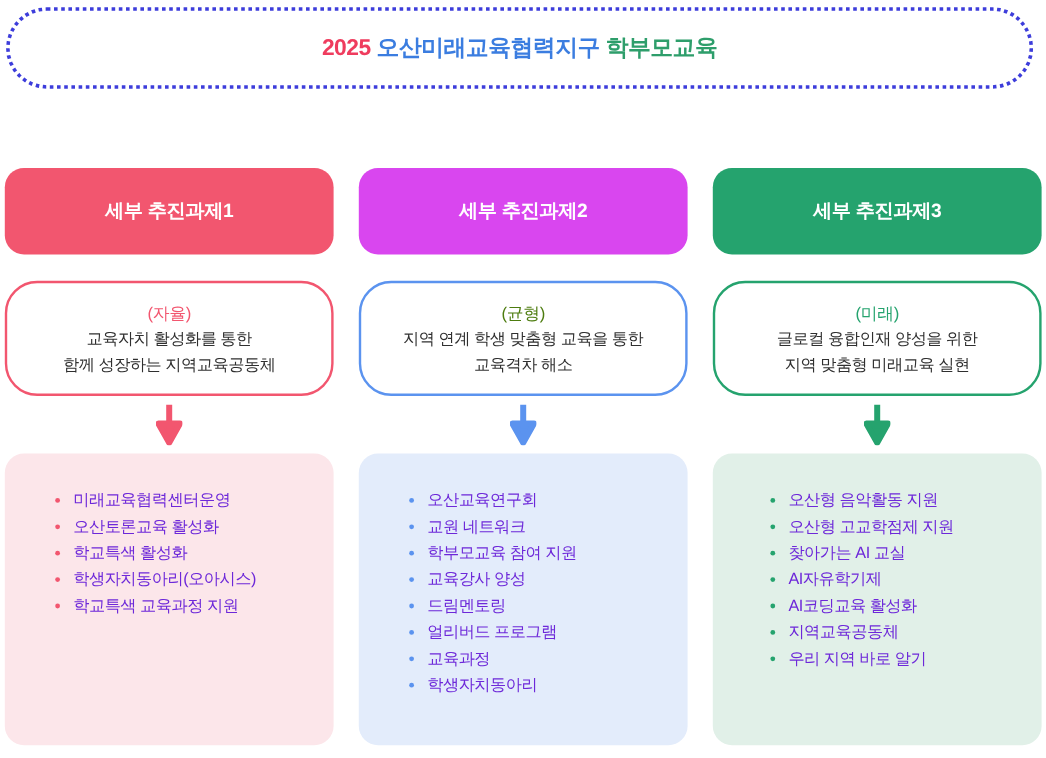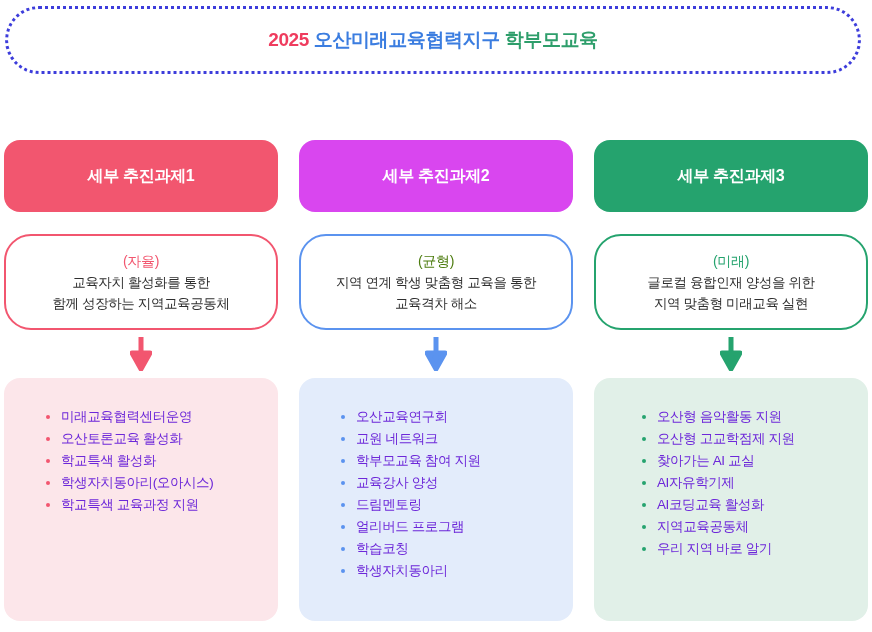--- a/index.html
+++ b/index.html
@@ -209,21 +209,21 @@
     </div>
 
     <div class="list-box">
       <ul class="list">
         <li>오산교육연구회</li>
         <li>교원 네트워크</li>
         <li>학부모교육 참여 지원</li>
         <li>교육강사 양성</li>
         <li>드림멘토링</li>
         <li>얼리버드 프로그램</li>
-        <li>학습코칭</li>
+        <li>교육과정</li>
         <li>학생자치동아리</li>
       </ul>
     </div>
   </div>
 
   <div class="column col-3">
     <div class="col-header">세부 추진과제3</div>
 
     <div class="goal-box">
       <div class="goal-tag">(미래)</div>

